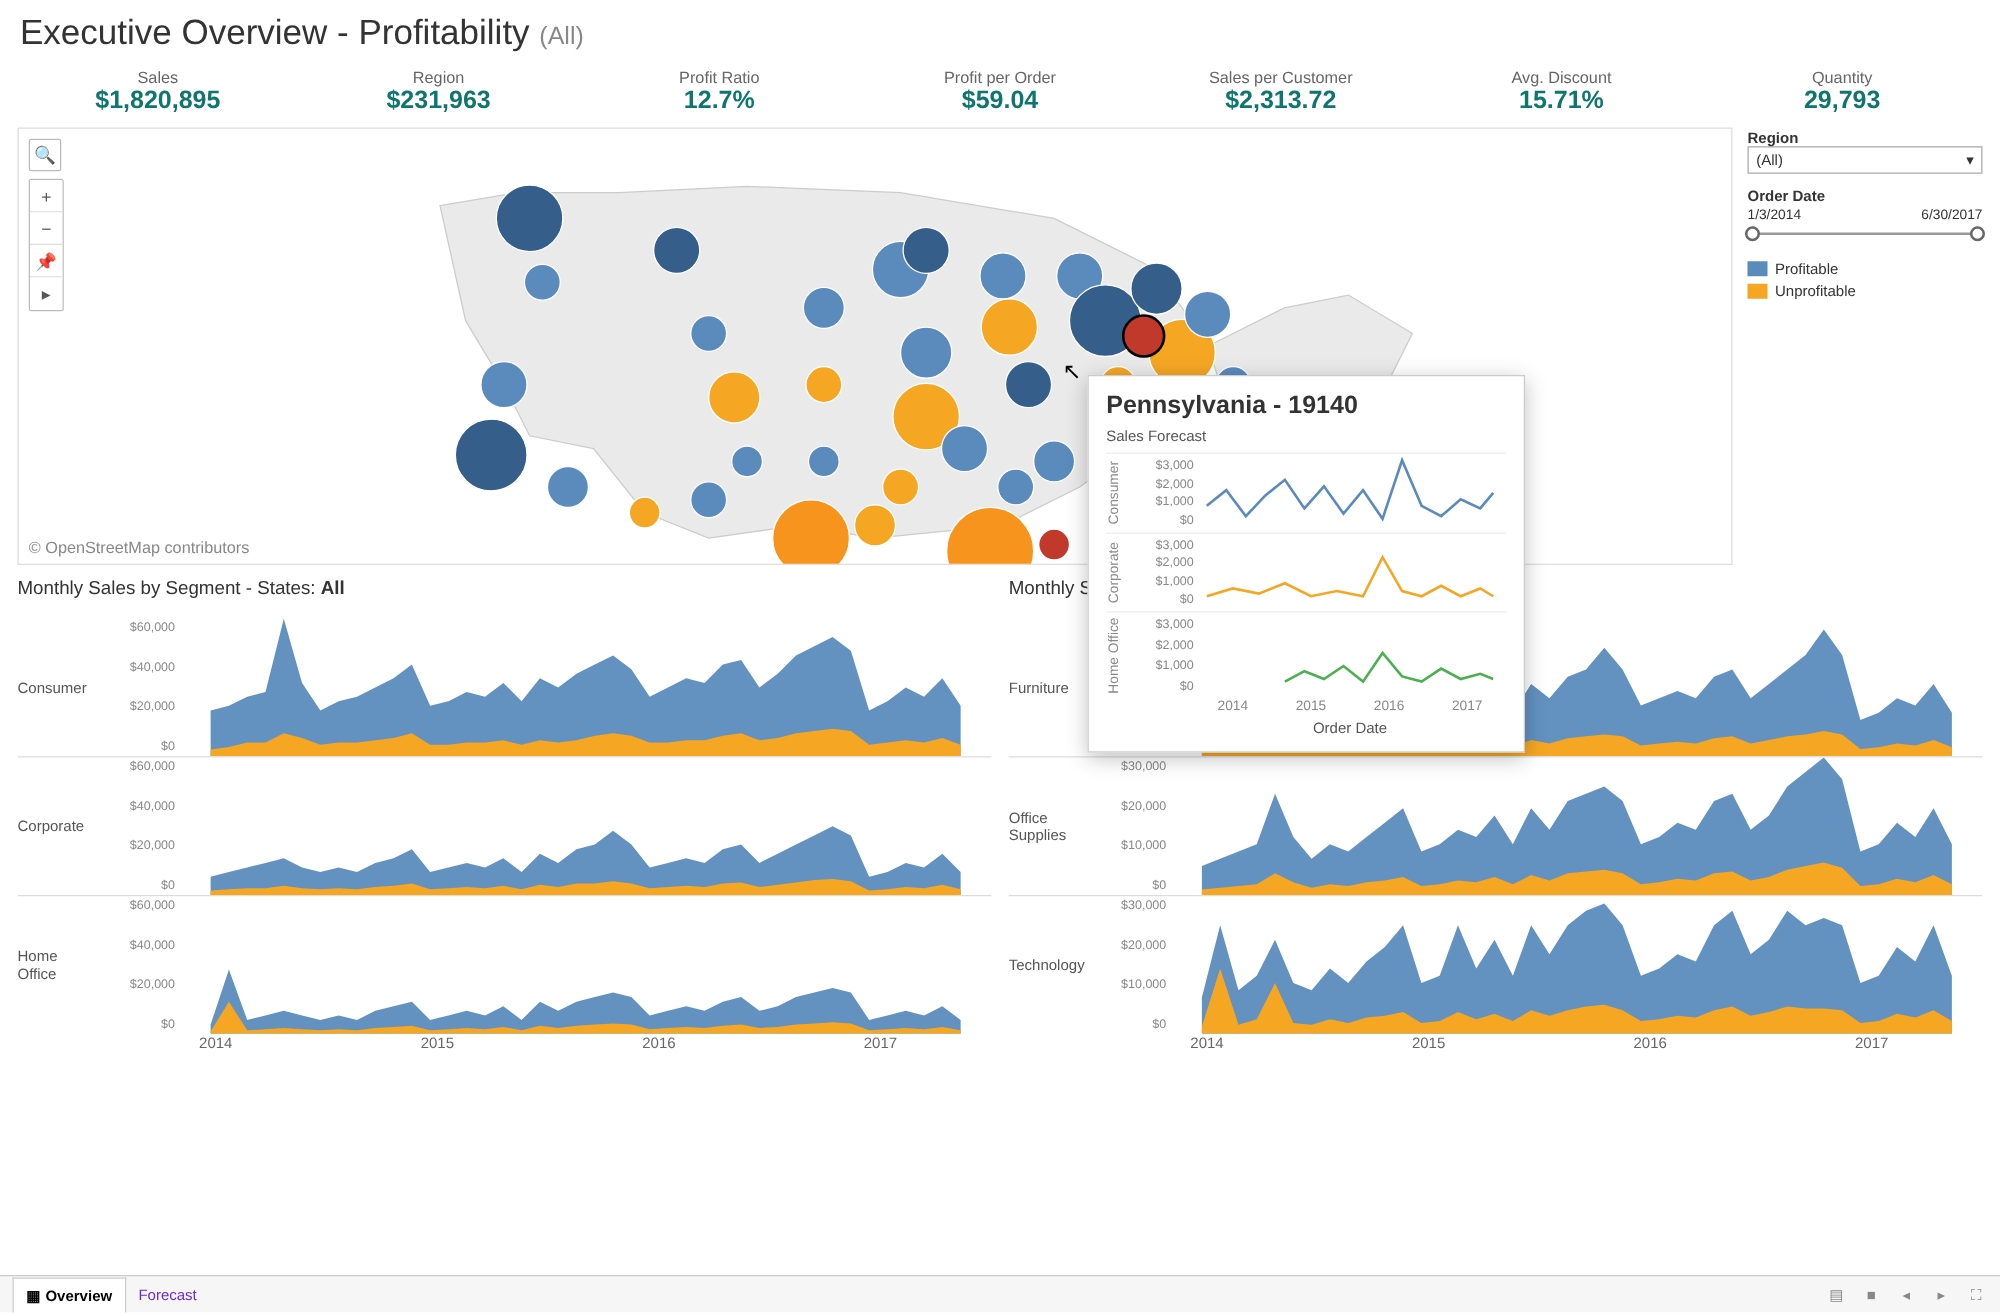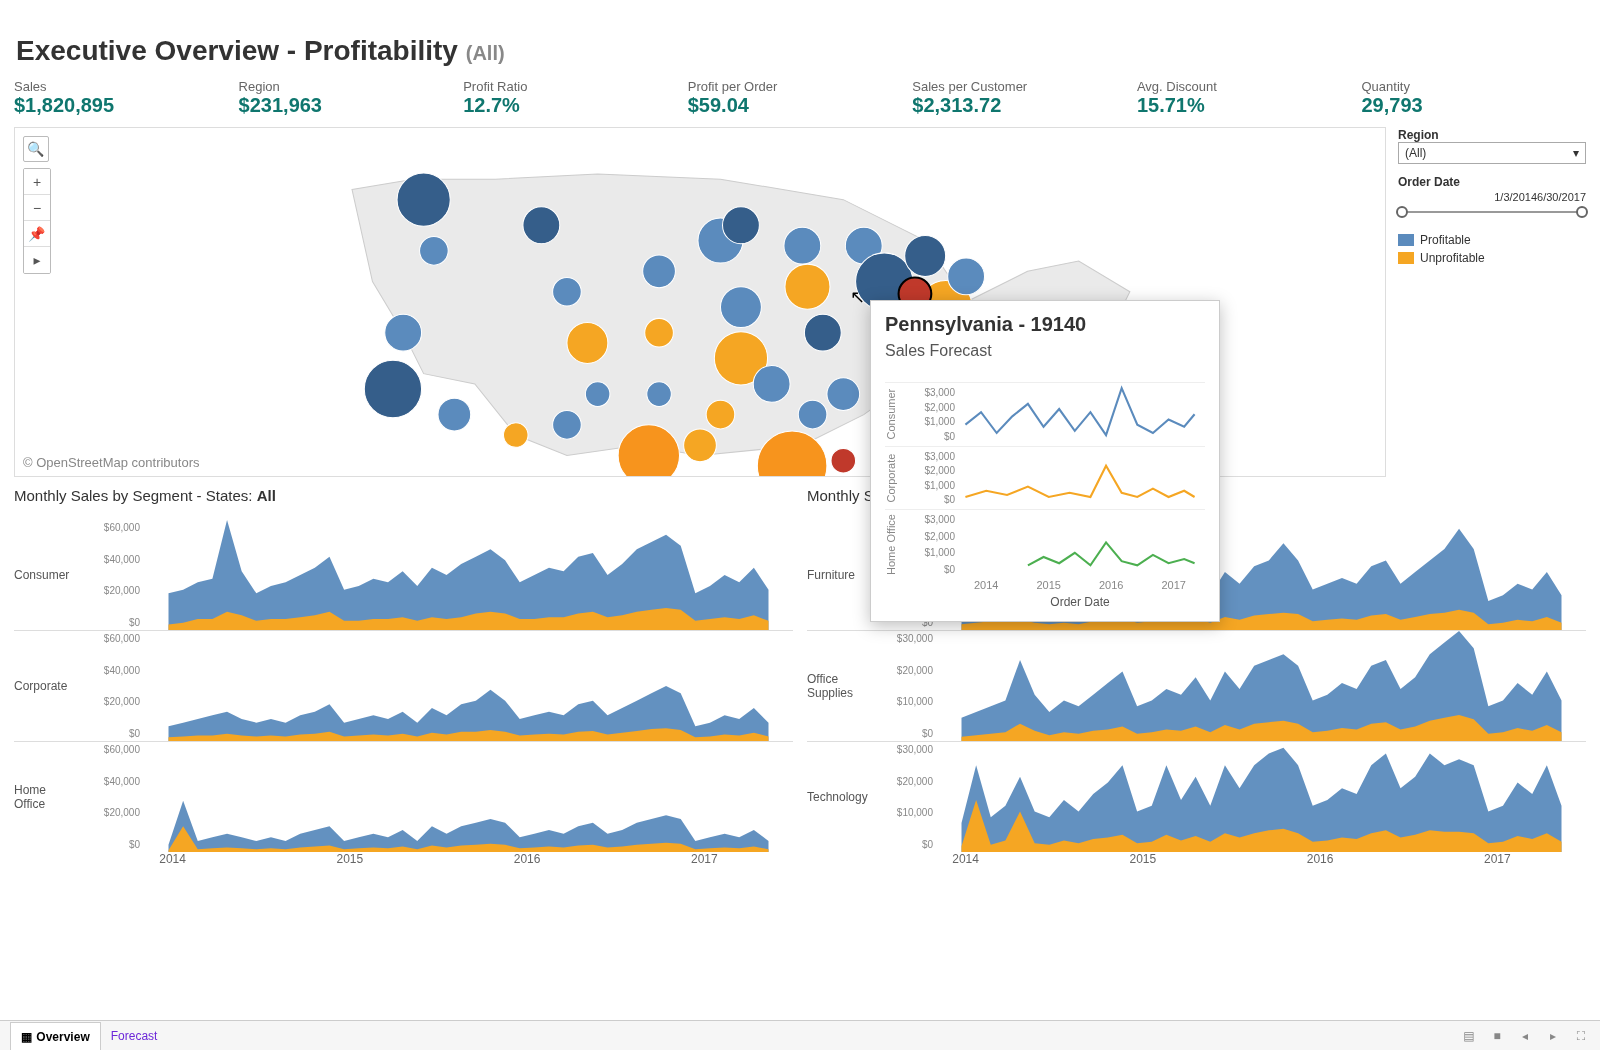--- a/index.html
+++ b/index.html
@@ -1,54 +1,54 @@
 <!DOCTYPE html>
 <html><head>
 <meta charset="utf-8">
 <style>
 *{box-sizing:border-box;margin:0;padding:0;font-family:"Segoe UI",Arial,sans-serif}
 body{background:#fff;color:#333;font-size:13px;width:1600px;height:1050px;overflow:hidden;position:relative}
-.title{padding:35px 16px 6px;font-size:28px;font-weight:700;color:#333}
+.title{padding:10px 16px 6px;font-size:28px;font-weight:400;color:#333}
 .title .sub{font-size:20px;color:#888}
 .kpis{display:flex;padding:0 14px;border-bottom:none}
-.kpi{flex:1;text-align:left;padding:6px 0 10px}
+.kpi{flex:1;text-align:center;padding:6px 0 10px}
 .kpi .label{font-size:13px;color:#666}
 .kpi .value{font-size:20px;font-weight:700;color:#0f766e}
 .mid{display:flex;padding:0 14px;height:350px;position:relative}
 .map-wrap{flex:1;border:1px solid #ddd;position:relative;background:#fff}
 .map-tools{position:absolute;left:8px;top:8px;display:flex;flex-direction:column;gap:6px;z-index:2}
 .tool-btn{width:26px;height:26px;border:1px solid #bbb;background:#fff;display:flex;align-items:center;justify-content:center;border-radius:2px;cursor:pointer;font-size:14px;color:#555}
 .tool-group{border:1px solid #bbb;border-radius:2px;overflow:hidden}
 .tool-group .tool-btn{border:none;border-bottom:1px solid #ddd;border-radius:0}
 .tool-group .tool-btn:last-child{border-bottom:none}
 .map-credit{position:absolute;left:8px;bottom:6px;font-size:13px;color:#888}
 .side{width:200px;padding-left:12px;display:flex;flex-direction:column;gap:10px}
 .side label{font-size:12px;font-weight:700;color:#333}
 .select{border:1px solid #aaa;height:22px;display:flex;align-items:center;justify-content:space-between;padding:0 6px;font-size:12px;background:#fff;cursor:pointer}
-.date-range{font-size:11px;display:flex;justify-content:flex-end;padding:2px 0}
+.date-range{font-size:11px;display:flex;justify-content:space-between;padding:2px 0}
 .slider{height:6px;position:relative;margin:4px 2px}
 .slider .track{position:absolute;left:0;right:0;top:2px;height:2px;background:#999}
 .slider .handle{position:absolute;top:-3px;width:12px;height:12px;border-radius:50%;background:#fff;border:2px solid #666;cursor:pointer}
 .legend-item{display:flex;align-items:center;gap:6px;font-size:12px;margin-top:4px}
 .legend-sw{width:16px;height:12px}
 .charts-row{display:flex;padding:10px 14px 0;gap:14px}
 .chart-col{flex:1}
 .chart-title{font-size:15px;color:#333;margin-bottom:16px}
 .chart-title b{font-weight:700}
 .panel-set{display:flex;flex-direction:column}
 .panel{display:flex;align-items:stretch;border-top:1px solid #ddd}
 .panel:first-child{border-top:none}
 .panel .rowlabel{width:70px;font-size:12px;color:#555;display:flex;align-items:center;padding-right:4px}
 .panel svg{flex:1;display:block}
 .x-axis{display:flex;padding-left:70px;font-size:12px;color:#666}
 .x-axis span{flex:1;text-align:center}
 
 .tooltip{position:absolute;left:870px;top:300px;width:350px;background:#fff;border:1px solid #ccc;box-shadow:0 4px 16px rgba(0,0,0,.25);padding:12px 14px;z-index:10}
 .tooltip .tt-title{font-size:20px;font-weight:700;margin-bottom:6px}
-.tooltip .tt-sub{font-size:16px;color:#555;margin-bottom:22px}
+.tooltip .tt-sub{font-size:12px;color:#555;margin-bottom:6px}
 .tt-row{display:flex;align-items:stretch;border-top:1px solid #eee}
 .tt-row:first-of-type{border-top:none}
 .tt-rowlabel{width:20px;font-size:11px;color:#888;writing-mode:vertical-rl;transform:rotate(180deg);text-align:center;padding:4px 0}
 .tt-yaxis{width:50px;font-size:10px;color:#888;display:flex;flex-direction:column;justify-content:space-between;padding:4px 0;text-align:right}
 .tt-row svg{flex:1}
 .tt-xaxis{display:flex;padding-left:70px;font-size:11px;color:#888}
 .tt-xaxis span{flex:1;text-align:center}
 .tt-xlabel{text-align:center;font-size:12px;color:#555;padding-left:70px;margin-top:4px}
 
 .footer{position:absolute;left:0;right:0;bottom:0;height:30px;border-top:1px solid #ccc;background:#f6f6f6;display:flex;align-items:center;padding:0 10px;font-size:12px}

